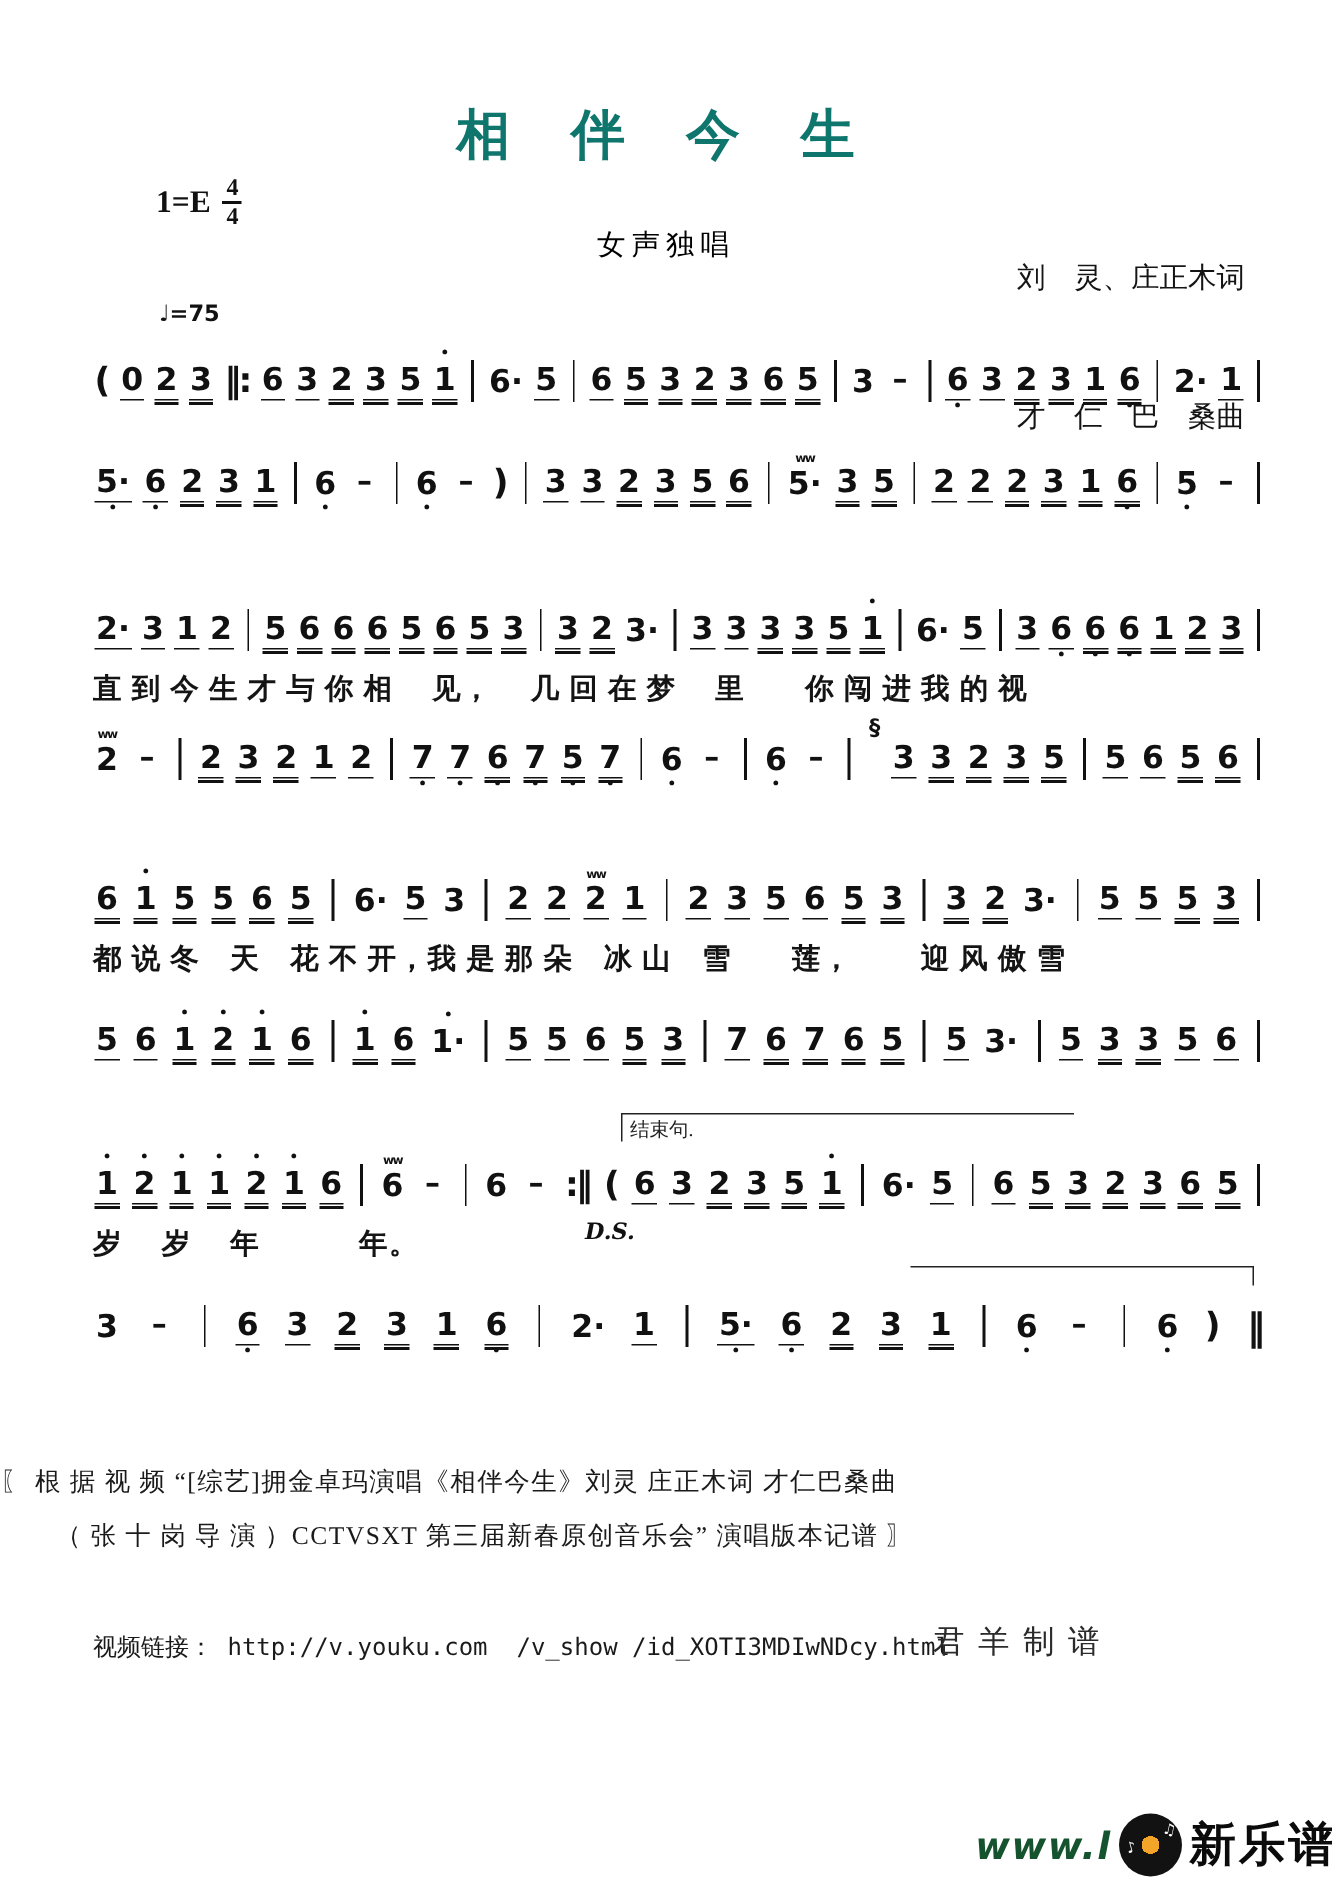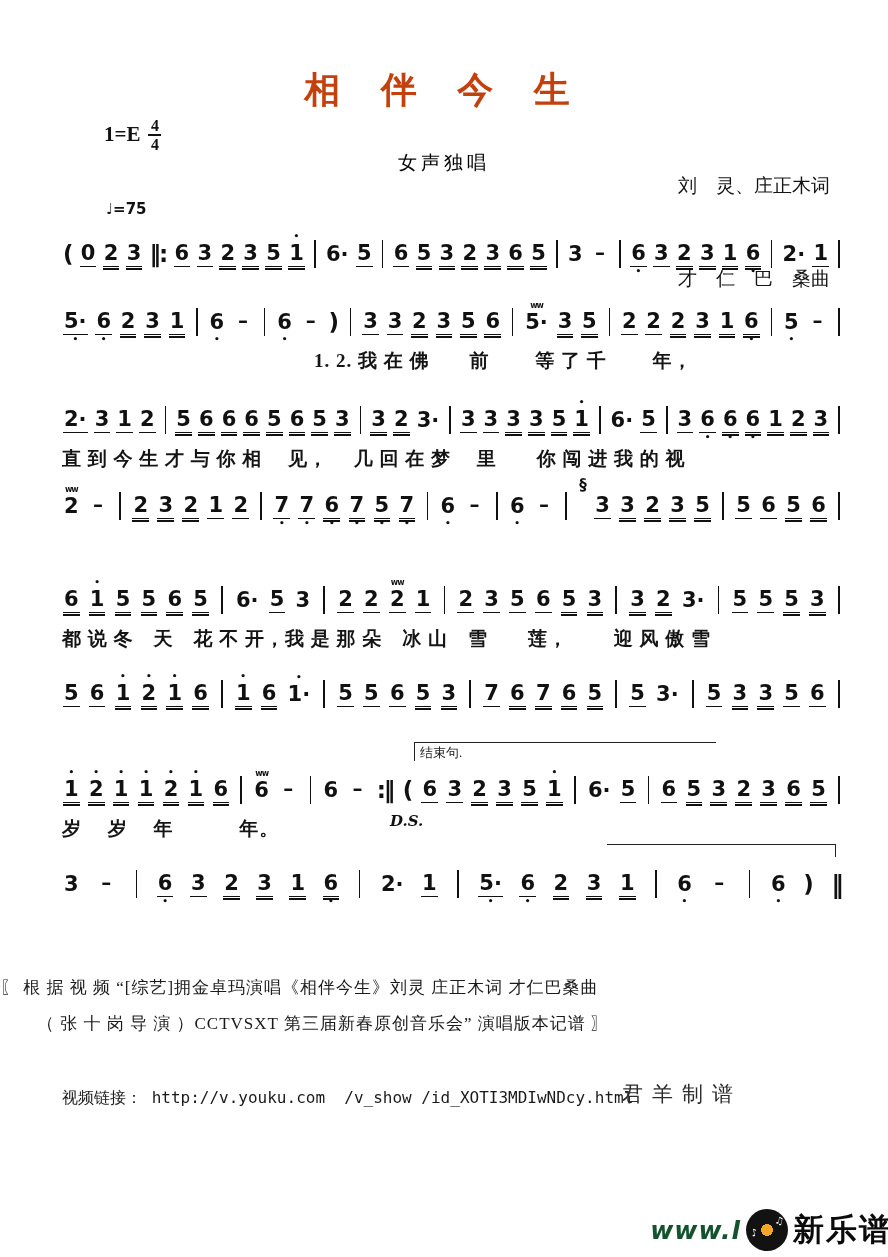--- a/index.html
+++ b/index.html
@@ -4,21 +4,21 @@
 <style>
   html,body{margin:0;padding:0;}
   body{
     width:888px;height:1257px;position:relative;background:#ffffff;
     font-family:"DejaVu Sans","Liberation Sans",sans-serif;color:#111;
     overflow:hidden;
   }
   
   .title{
     position:absolute;top:66px;left:0;width:100%;text-align:center;
-    font-size:36px;font-weight:900;letter-spacing:14px;color:#c2410c;
+    font-size:36px;font-weight:900;letter-spacing:14px;color:#0f766e;
   }
   .keyrow{
     position:absolute;top:118px;left:104px;display:flex;align-items:center;
     font-family:"Liberation Serif","DejaVu Serif",serif;font-size:21px;font-weight:700;
   }
   .frac{display:inline-flex;flex-direction:column;align-items:center;margin-left:8px;
     font-size:16px;line-height:15px;font-weight:700;}
   .fracbar{width:13px;height:1.6px;background:#111;margin:1px 0;}
   .credits{position:absolute;top:108px;right:58px;text-align:right;
     font-size:19px;line-height:31px;white-space:pre;color:#141414;}
@@ -373,21 +373,20 @@
         </span>
         <span class="bar"></span>
         <span class="note">
           <span class="slot top">&nbsp;</span>
           <span class="num">5</span>
           <span class="slot bot">•</span>
         </span>
         <span class="dash">–</span>
         <span class="bar"></span>
       </div>
-    <div class="lyrics indent2">1. 2. 我 在 佛　　前　　 等 了 千　　 年，</div>
   </div>
 
   <div class="score-line" style="top:398px">
     <div class="notation">
         <span class="note u1">
           <span class="slot top">&nbsp;</span>
           <span class="num">2·</span>
           <span class="slot bot">&nbsp;</span>
         </span>
         <span class="note u1">

